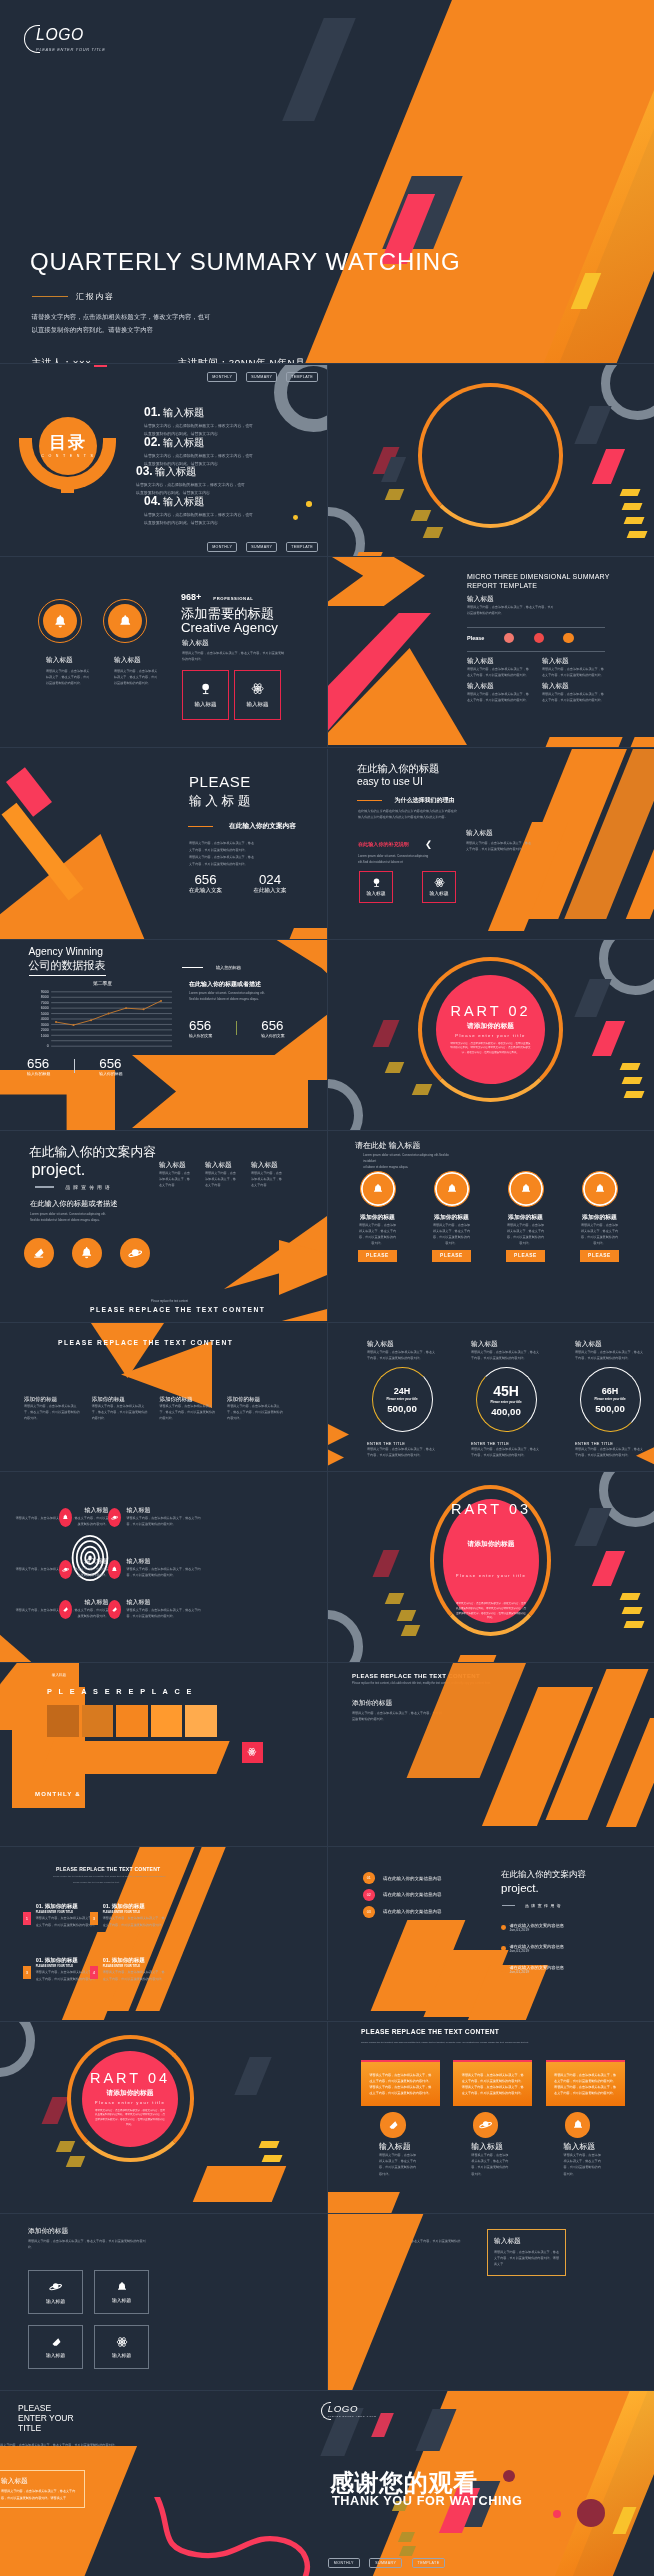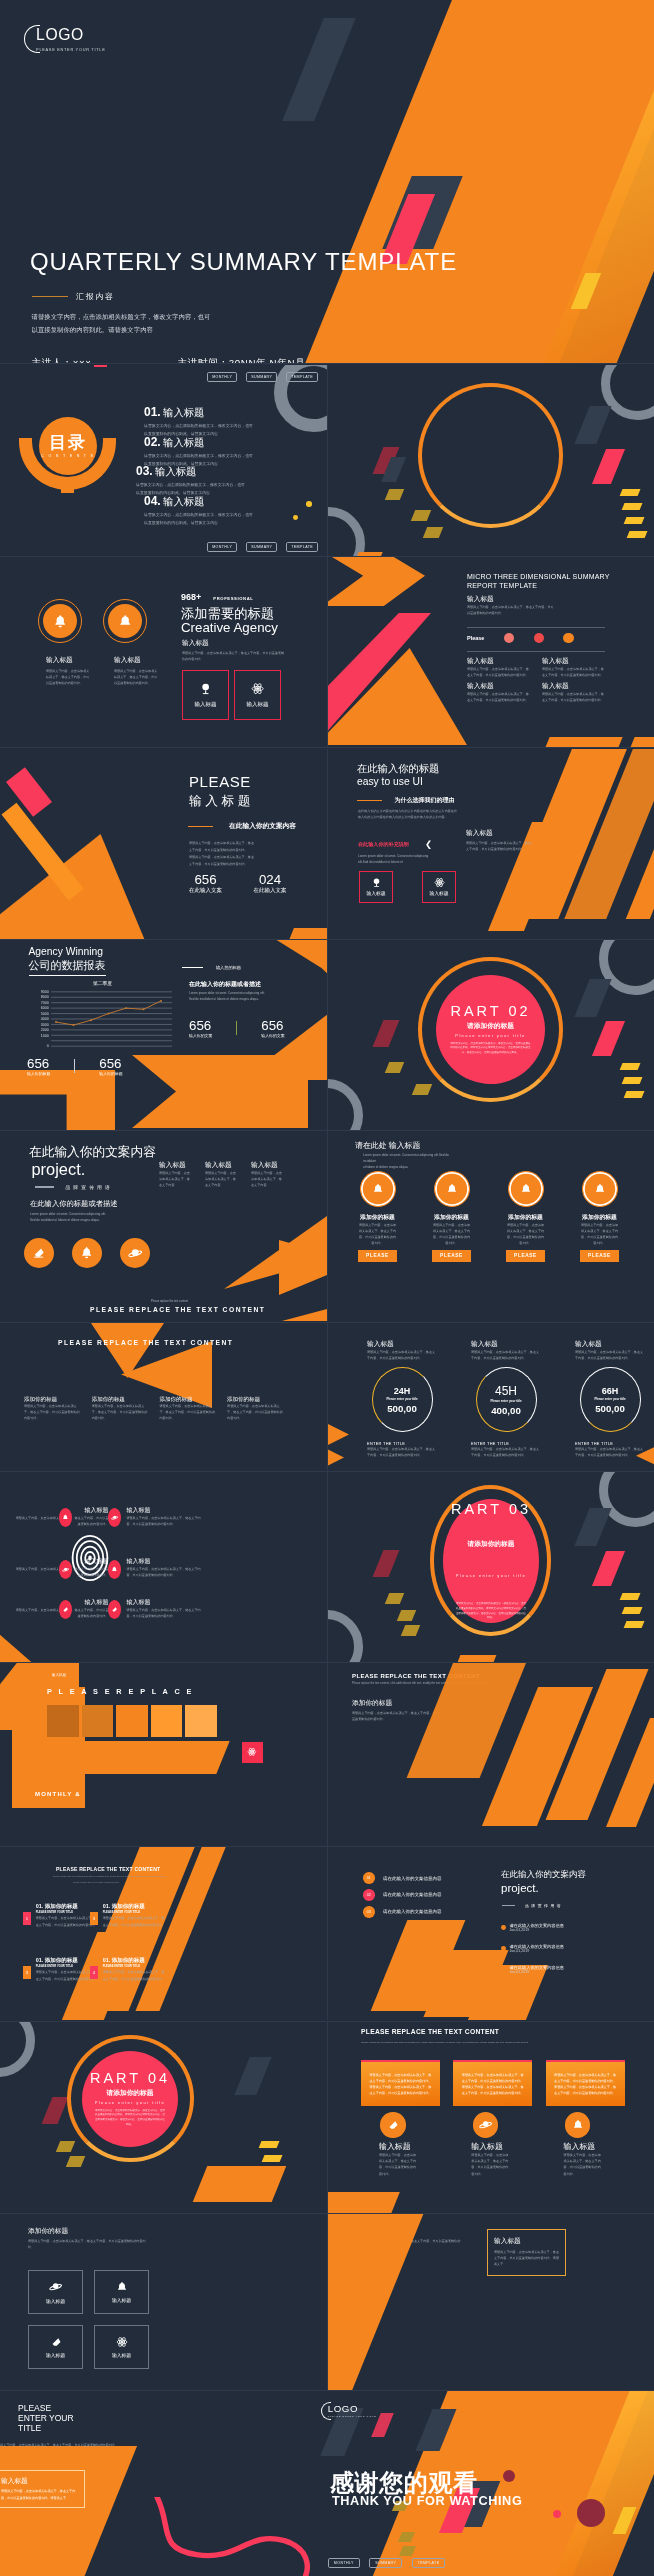--- a/index.html
+++ b/index.html
@@ -14,21 +14,21 @@
 
   
   .slide { position:absolute; overflow:hidden; background:#222c3a; }
   .slide.half { width:327px; }
   .slide.full { width:654px; left:0; }
   .sep { position:absolute; left:0; width:654px; height:1.2px; background:#2e3a4b; }
   .vsep { position:absolute; width:1.2px; background:#2e3a4b; }
 
   
   .cover { left:0; top:0; width:654px; height:363px; }
-  .logo-wrap { position:absolute; left:24px; top:25.4px; display:flex; align-items:center; }
+  .logo-wrap { position:absolute; left:24px; top:25.4px; display:flex; align-items:center;font-style:italic; }
   .logo-arc { width:15.7px; height:28px; border:0.9px solid #fff; border-right:none;
               border-radius:28px 0 0 28px; }
   .logo-txt { margin-left:-3.6px; }
   .logo-main { font-size:15.7px; letter-spacing:0.6px; font-weight:400; line-height:1; }
   .logo-sub { font-size:3.9px; letter-spacing:0.7px; color:#cfd5de; margin-top:3.6px; }
 
   .cover-title { position:absolute; left:29px; top:200px; font-size:41px; font-weight:bold;
                  letter-spacing:0.6px; line-height:1; }
   .cover-sub { position:absolute; left:30px; top:248px; font-size:24px; letter-spacing:0.9px;
                font-weight:300; }
@@ -113,21 +113,21 @@
     <div class="sh yellow para" style="left:578px;top:273px;width:15.7px;height:36px;"></div>
 
     <div class="logo-wrap">
       <div class="logo-arc"></div>
       <div class="logo-txt">
         <div class="logo-main">LOGO</div>
         <div class="logo-sub">PLEASE ENTER YOUR TITLE</div>
       </div>
     </div>
 
-    <div class="cover-sub">QUARTERLY SUMMARY TEMPLATE</div>
+    <div class="cover-sub">QUARTERLY SUMMARY WATCHING</div>
     <div class="cover-rule">
       <span class="bar"></span>
       <span class="lbl">汇报内容</span>
     </div>
     <div class="cover-body">
       <div>请替换文字内容，点击添加相关标题文字，修改文字内容，也可</div>
       <div>以直接复制你的内容到此。请替换文字内容</div>
     </div>
     <div class="cover-meta">
       <span>主讲人：×××</span>
@@ -641,21 +641,21 @@
           <div style="font-size:3px;font-weight:bold;margin:1.8px 0;">Please enter your title</div>
           <div style="font-size:9.7px;font-weight:bold;">500,00</div>
         </div>
         <div style="font-size:3.9px;letter-spacing:0.3px;margin-top:8.5px;">ENTER THE TITLE</div>
         <div class="tiny2">请替换文字内容，点击添加相关标题文字，修改文字内容，也可以直接复制你的内容到此。</div>
       </div>
       <div style="width:70px;">
         <div style="font-size:6.7px;">输入标题</div>
         <div class="tiny2">请替换文字内容，点击添加相关标题文字，修改文字内容，也可以直接复制你的内容到此。</div>
         <div style="position:relative;margin:6px auto 0;width:61px;height:65px;border-radius:50%;border:1.8px solid #fff;border-bottom-color:#f0b429;border-left-color:#f0b429;display:flex;flex-direction:column;align-items:center;justify-content:center;">
-          <div style="font-size:12px;font-weight:normal;">45H</div>
+          <div style="font-size:14px;font-weight:bold;">45H</div>
           <div style="font-size:3px;font-weight:bold;margin:1.8px 0;">Please enter your title</div>
           <div style="font-size:9.7px;font-weight:bold;">400,00</div>
         </div>
         <div style="font-size:3.9px;letter-spacing:0.3px;margin-top:8.5px;">ENTER THE TITLE</div>
         <div class="tiny2">请替换文字内容，点击添加相关标题文字，修改文字内容，也可以直接复制你的内容到此。</div>
       </div>
       <div style="width:70px;">
         <div style="font-size:6.7px;">输入标题</div>
         <div class="tiny2">请替换文字内容，点击添加相关标题文字，修改文字内容，也可以直接复制你的内容到此。</div>
         <div style="position:relative;margin:6px auto 0;width:61px;height:65px;border-radius:50%;border:1.8px solid #fff;border-bottom-color:#f0b429;display:flex;flex-direction:column;align-items:center;justify-content:center;">

